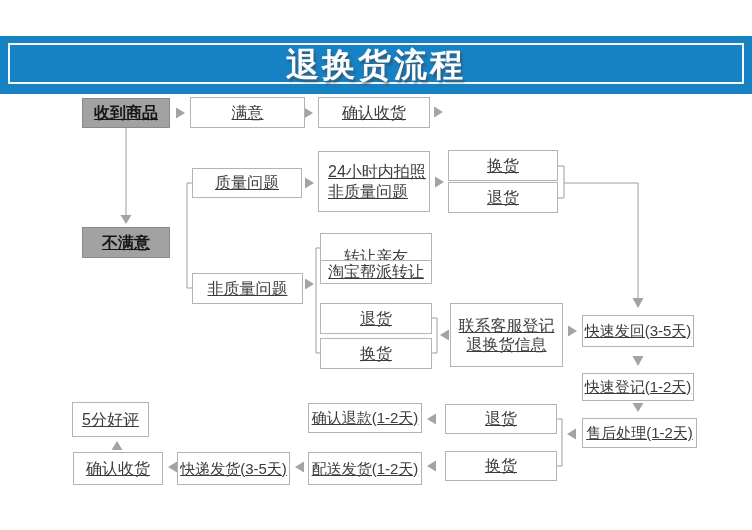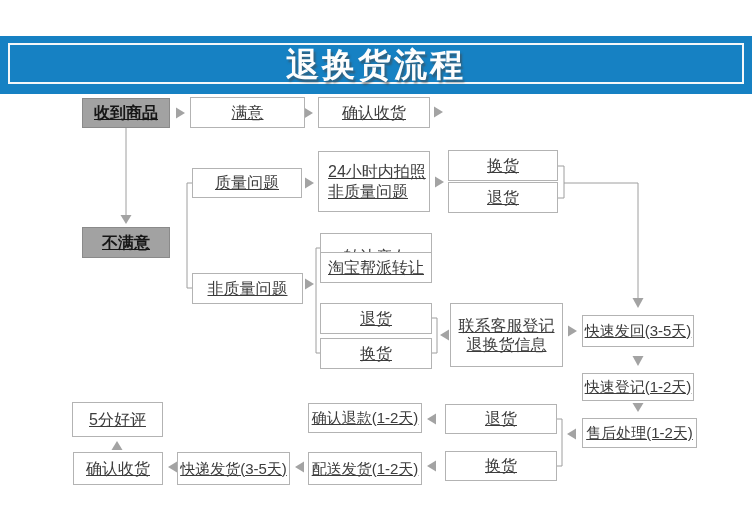--- a/index.html
+++ b/index.html
@@ -93,35 +93,35 @@
     <span>24小时内拍照</span>
     <span>非质量问题</span>
   </div>
   <div class="node" style="left:448px;top:150px;width:110px;height:31px">换货</div>
   <div class="node" style="left:448px;top:182px;width:110px;height:31px">退货</div>
 
   <div class="node" style="left:192px;top:273px;width:111px;height:31px">非质量问题</div>
 
   <div class="node gray" style="left:82px;top:227px;width:88px;height:31px">不满意</div>
   <div class="node" style="left:320px;top:233px;width:112px;height:47px">转让亲友</div>
-  <div class="node" style="left:320px;top:252px;width:112px;height:31px">淘宝帮派转让</div>
+  <div class="node" style="left:320px;top:260px;width:112px;height:24px">淘宝帮派转让</div>
   <div class="node" style="left:320px;top:303px;width:112px;height:31px">退货</div>
   <div class="node" style="left:320px;top:338px;width:112px;height:31px">换货</div>
 
   <div class="node two-line" style="left:450px;top:303px;width:113px;height:64px">
     <span>联系客服登记</span>
     <span>退换货信息</span>
   </div>
 
   <div class="node sm" style="left:582px;top:315px;width:112px;height:32px">快速发回(3-5天)</div>
   <div class="node sm" style="left:582px;top:373px;width:112px;height:28px">快速登记(1-2天)</div>
   <div class="node sm" style="left:582px;top:418px;width:115px;height:30px">售后处理(1-2天)</div>
 
   <div class="node" style="left:445px;top:404px;width:112px;height:30px">退货</div>
   <div class="node" style="left:445px;top:451px;width:112px;height:30px">换货</div>
 
   <div class="node sm" style="left:308px;top:403px;width:114px;height:30px">确认退款(1-2天)</div>
   <div class="node sm" style="left:308px;top:452px;width:114px;height:33px">配送发货(1-2天)</div>
   <div class="node sm" style="left:177px;top:452px;width:113px;height:33px">快递发货(3-5天)</div>
   <div class="node" style="left:73px;top:452px;width:90px;height:33px">确认收货</div>
-  <div class="node" style="left:72px;top:402px;width:91px;height:35px">5分好评</div>
+  <div class="node" style="left:72px;top:402px;width:77px;height:35px">5分好评</div>
 
 </div>
 
 </body></html>

